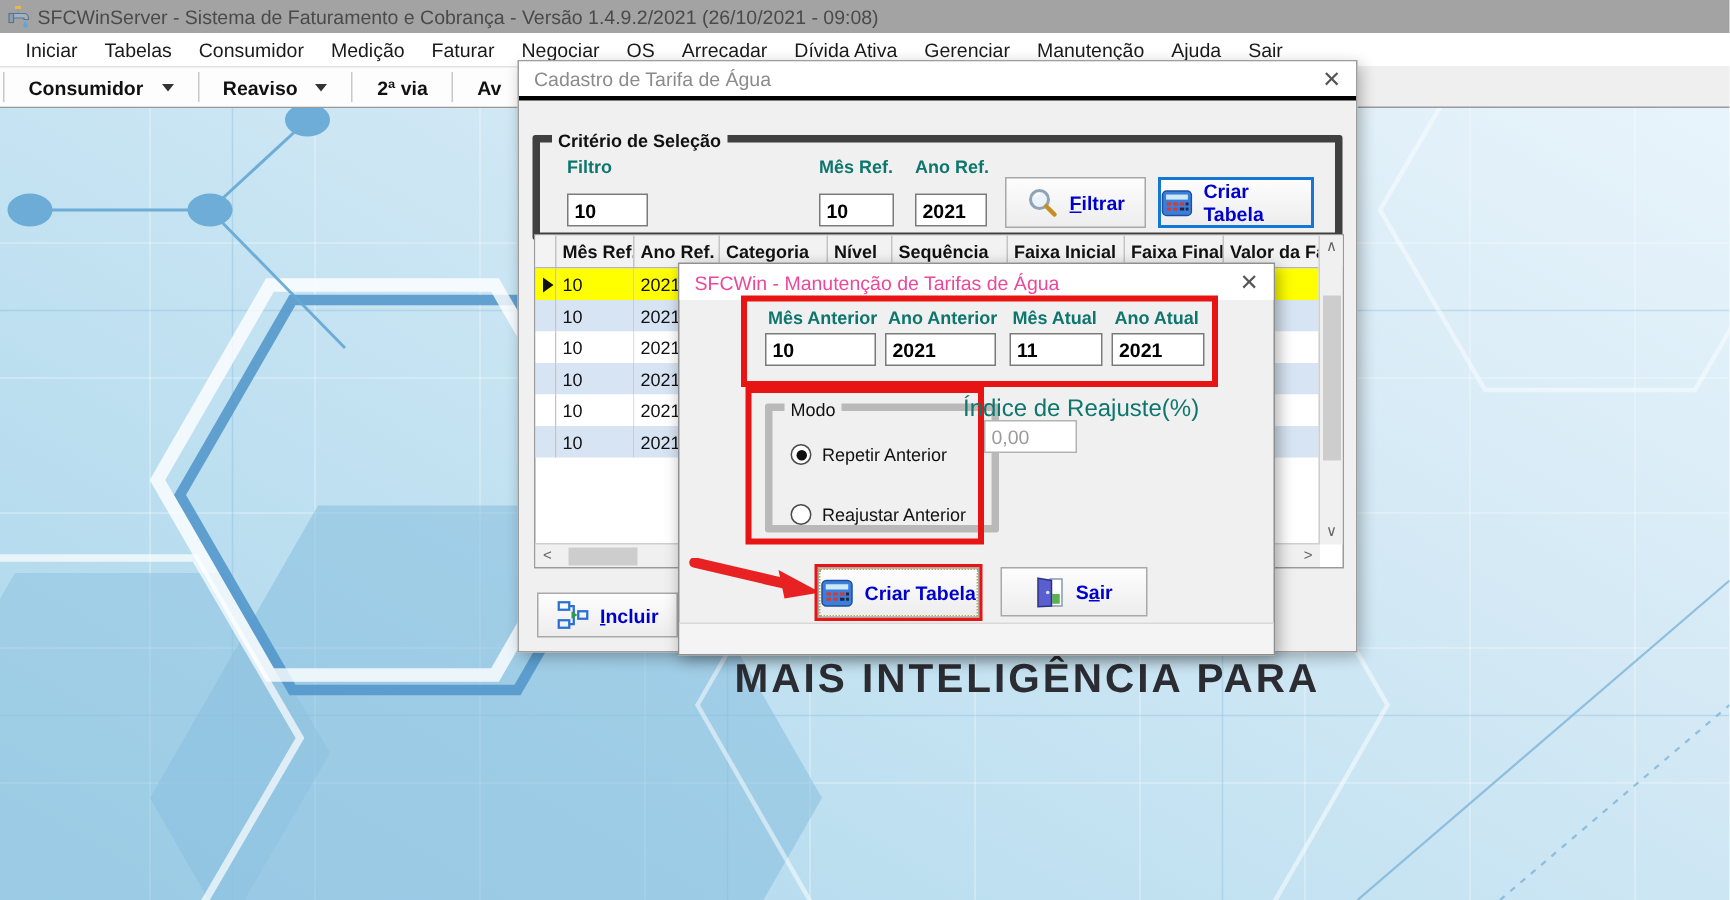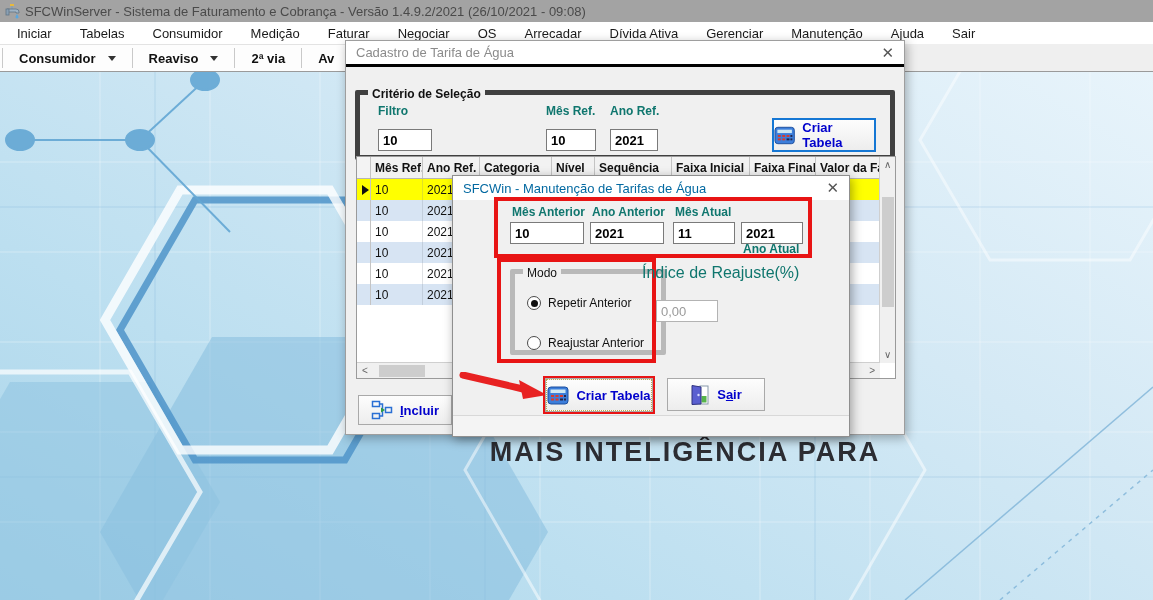--- a/index.html
+++ b/index.html
@@ -11,21 +11,21 @@
     background:linear-gradient(210deg,#e8f4fb 0%,#d4e9f5 35%,#bcdff0 70%,#aad5ea 100%); z-index:0; }
   #bg-svg { position:absolute; left:0; top:0; width:100%; height:100%; }
   #watermark { position:absolute; left:400px; top:437px; width:570px; text-align:center;
     z-index:1; color:#2c2d33; font-weight:bold; font-size:27px; letter-spacing:2px; line-height:30px; }
 
   
   #titlebar { position:absolute; left:0; top:0; width:1153px; height:22px; background:#a3a3a3;
     z-index:2; display:flex; align-items:center; padding-left:4px; }
   #titlebar .title-text { font-size:13px; color:#4a4a4a; margin-left:5px; }
   #menubar { position:absolute; left:0; top:22px; width:1153px; height:22px; background:#ffffff;
-    z-index:2; display:flex; align-items:center; padding-left:8px; gap:10px; }
+    z-index:2; display:flex; align-items:center; padding-left:8px; gap:0; }
   .menu-item { font-size:13px; color:#1a1a1a; padding:2px 9px; cursor:default; }
   #toolbar-strip { position:absolute; left:0; top:44px; width:1153px; height:28px; background:#efefef;
     border-bottom:1px solid #9a9a9a; z-index:2; }
   #toolbar { position:absolute; left:0; top:0; width:360px; height:27px; background:#fdfdfd;
     display:flex; align-items:center; border-top:1px solid #e3e3e3; }
   .tb-sep { width:1px; height:20px; background:#c9c9c9; margin:0 2px; }
   .tb-btn { display:flex; align-items:center; gap:8px; font-size:13px; font-weight:bold;
     color:#111; padding:4px 14px; }
   .dd-arrow { width:0; height:0; border-left:4px solid transparent; border-right:4px solid transparent;
     border-top:5px solid #333; margin-left:4px; }
@@ -82,33 +82,33 @@
   .hthumb { position:absolute; left:22px; top:2px; width:46px; height:12px; background:#cdcdcd; }
   .sb-arrow { position:absolute; font-size:10px; color:#666; line-height:10px; }
 
   #incluir-btn { position:absolute; left:12px; top:354px; width:94px; height:30px; }
 
   
   #modal { position:absolute; left:452px; top:175px; width:398px; height:262px; z-index:4;
     background:#f0f0f0; border:1px solid #8f8f8f; box-shadow:2px 3px 10px rgba(0,0,0,.35); }
   #modal-titlebar { height:24px; background:#ffffff; display:flex; align-items:center;
     justify-content:space-between; padding:0 10px; }
-  #modal-titlebar .dlg-title { font-size:13px; color:#0369a1; }
+  #modal-titlebar .dlg-title { font-size:13px; color:#ec4899; }
   .anno-box { position:absolute; border:4px solid #e81414; pointer-events:none; }
   #anno-fields { left:41px; top:21px; width:318px; height:61px; }
   #anno-modo   { left:44px; top:82px;  width:159px; height:105px; }
   .mf-label { position:absolute; top:29px; font-size:12px; }
   .mf-input { position:absolute; top:46px; height:22px; }
   #modo-group { left:57px; top:93px; width:156px; height:86px; }
   .radio-row { position:absolute; display:flex; align-items:center; gap:7px; font-size:12px; color:#111; }
   .radio { width:14px; height:14px; border:1.5px solid #4a4a4a; border-radius:50%; background:#fff;
     display:flex; align-items:center; justify-content:center; }
   .radio .dot { width:7px; height:7px; border-radius:50%; background:#111; }
   #indice-label { position:absolute; left:189px; top:88px; font-size:16px; }
-  #indice-input { position:absolute; left:203px; top:124px; width:62px; height:22px;
+  #indice-input { position:absolute; left:203px; top:104px; width:62px; height:22px;
     color:#9a9a9a; font-weight:normal; border:1px solid #b3b3b3; }
   #anno-arrow { position:absolute; left:6px; top:196px; width:92px; height:30px; pointer-events:none; }
   #criar-wrap { position:absolute; left:90px; top:200px; width:112px; height:38px;
     border:3px solid #e81414; background:transparent; }
   #criar-modal-btn { width:100%; height:100%; border:1px dotted #b9a94e; outline:1px solid #a9a9a9; }
   #sair-btn { position:absolute; left:214px; top:202px; width:98px; height:33px; }
   #modal-footer { position:absolute; left:0; bottom:0; width:100%; height:21px; background:#f4f4f4;
     border-top:1px solid #d8d8d8; }
 </style>
 </head>
@@ -224,20 +224,28 @@
 
   <div class="groupbox" id="criteria-group">
     <span class="groupbox-legend">Critério de Seleção</span>
     <span class="fld-label blue-label" style="left:18px; top:9px;">Filtro</span>
     <input class="field" id="filtro-input" value="10" style="">
     <span class="fld-label blue-label" style="left:186px; top:9px;">Mês Ref.</span>
     <input class="field" id="mesref-input" value="10" style="">
     <span class="fld-label blue-label" style="left:250px; top:9px;">Ano Ref.</span>
     <input class="field" id="anoref-input" value="2021" style="">
 
+    <div class="win-btn" id="filtrar-btn">
+      <svg width="22" height="22" viewBox="0 0 22 22">
+        <circle cx="9" cy="9" r="6" fill="#eaf3fb" stroke="#8fa3b5" stroke-width="2"></circle>
+        <line x1="13.5" y1="13.5" x2="19" y2="19" stroke="#c59022" stroke-width="3" stroke-linecap="round"></line>
+        <path d="M6 7 a4 4 0 0 1 3-2" stroke="#ffffff" stroke-width="1.5" fill="none"></path>
+      </svg>
+      <span class="btn-label"><span class="mn">F</span><span>iltrar</span></span>
+    </div>
 
     <div class="win-btn" id="criar-top-btn">
       <svg width="22" height="19" viewBox="0 0 22 19">
         <rect x="1" y="1" width="20" height="17" rx="3" fill="#3c7edb" stroke="#1d4f9e" stroke-width="1"></rect>
         <rect x="3.5" y="3.5" width="15" height="3.5" fill="#cfe8f2"></rect>
         <g fill="#d93a2b">
             <rect x="4" y="9" width="3" height="2"></rect>
             <rect x="8.5" y="9" width="3" height="2"></rect>
             <rect x="13" y="9" width="3" height="2"></rect>
         <rect x="4" y="12.5" width="3" height="2"></rect>
@@ -366,21 +374,21 @@
     <span class="dlg-title">SFCWin - Manutenção de Tarifas de Água</span>
     <span class="close-x">✕</span>
   </div>
 
   <span class="mf-label blue-label" style="left:59px;">Mês Anterior</span>
   <input class="field mf-input" style="left: 57px; width: 74px;" value="10">
   <span class="mf-label blue-label" style="left:139px;">Ano Anterior</span>
   <input class="field mf-input" style="left: 137px; width: 74px;" value="2021">
   <span class="mf-label blue-label" style="left:222px;">Mês Atual</span>
   <input class="field mf-input" style="left: 220px; width: 62px;" value="11">
-  <span class="mf-label blue-label" style="left:290px;margin-top:37px;">Ano Atual</span>
+  <span class="mf-label blue-label" style="left:290px;">Ano Atual</span>
   <input class="field mf-input" style="left: 288px; width: 62px;" value="2021">
 
   <div class="anno-box" id="anno-fields"></div>
 
   <div class="groupbox" id="modo-group" style="border-color:#b9b9b9;">
     <span class="groupbox-legend" style="font-weight:normal;">Modo</span>
     <div class="radio-row" style="left:12px; top:22px;">
       <span class="radio">
           <span class="dot"></span>
         </span>

